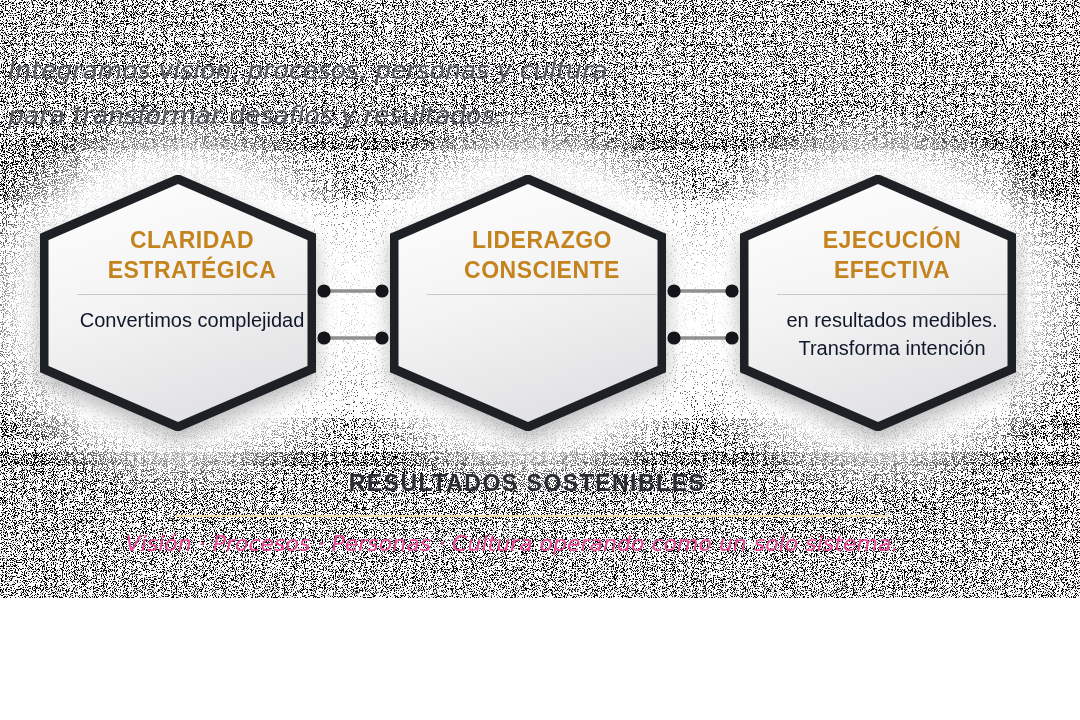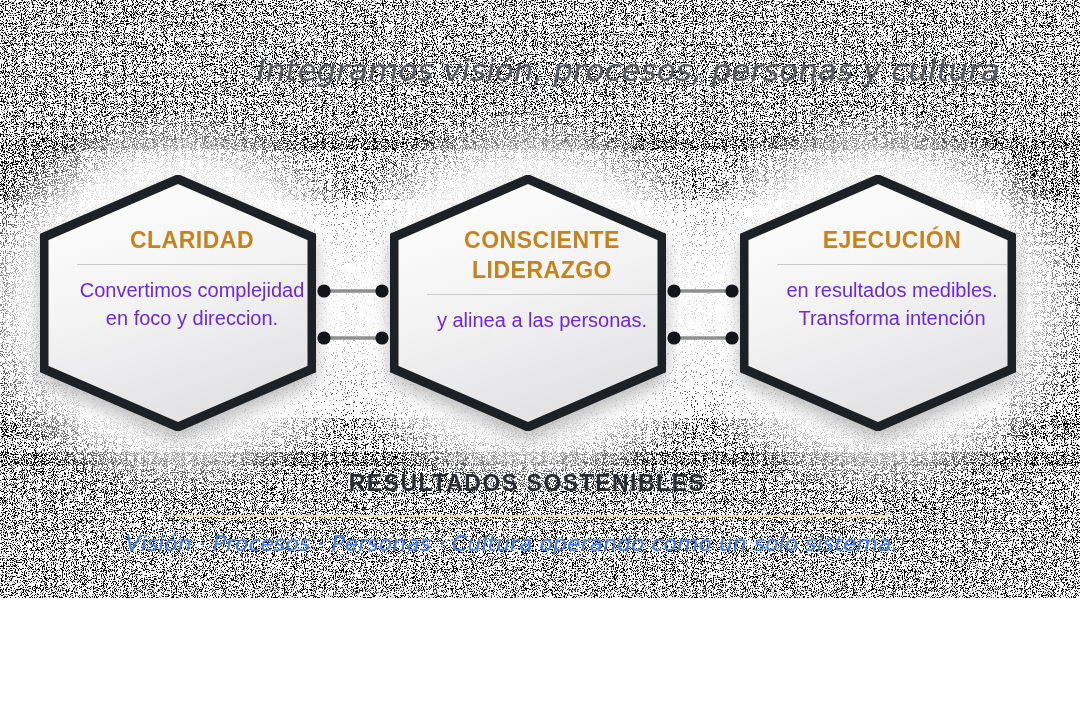--- a/index.html
+++ b/index.html
@@ -23,27 +23,27 @@
     height: 390px;
     z-index: 2;
     background: radial-gradient(ellipse closest-side, rgba(255,255,255,1) 52%, rgba(255,255,255,0.85) 72%, rgba(255,255,255,0) 100%);
   }
   .halo-1 { left: -37px;  top: 108px; }
   .halo-2 { left: 313px;  top: 108px; }
   .halo-3 { left: 662px;  top: 108px; }
 
   .tagline {
     position: absolute;
-    left: 0; top: 48px;
+    left: 8px; top: 48px;
     width: 1000px;
     z-index: 5;
-    text-align: right;
+    text-align: left;
     font-family: "DejaVu Sans", sans-serif;
     font-style: italic;
-    font-size: 31px;
+    font-size: 25px;
     line-height: 45px;
     color: #575c63;
   }
 
   .connectors {
     position: absolute;
     left: 0; top: 0;
     z-index: 3;
   }
 
@@ -77,21 +77,21 @@
   }
   .hex-divider {
     width: 230px;
     height: 1px;
     margin: 9px auto 11px auto;
     background: #c8c8c8;
   }
   .hex-body {
     font-size: 20px;
     line-height: 28px;
-    color: #6d28d9;
+    color: #0f172a;
   }
 
   .footer-heading {
     position: absolute;
     top: 470px;
     left: 0;
     width: 1054px;
     z-index: 5;
     text-align: center;
     font-size: 23px;
@@ -111,21 +111,21 @@
   .footer-subtitle {
     position: absolute;
     top: 531px;
     left: 0;
     width: 1024px;
     z-index: 5;
     text-align: center;
     font-family: "DejaVu Sans", sans-serif;
     font-style: italic;
     font-size: 22px;
-    color: #3b82f6;
+    color: #ec4899;
   }
 </style>
 </head>
 <body>
 
 <div class="stage">
 
   <svg class="noise-layer" width="1080" height="600">
     <defs>
       <filter id="fDense" x="0%" y="0%" width="100%" height="100%" color-interpolation-filters="sRGB">
@@ -149,20 +149,21 @@
     <rect x="0" y="150" width="80" height="290" fill="#ffffff" filter="url(#fMed)"></rect>
     <rect x="1008" y="150" width="72" height="290" fill="#ffffff" filter="url(#fMed)"></rect>
   </svg>
 
   <div class="halo halo-1"></div>
   <div class="halo halo-2"></div>
   <div class="halo halo-3"></div>
 
   <div class="tagline">
     <div>Integramos visión, procesos, personas y cultura</div>
+    <div>para transformar desafíos y resultados.</div>
   </div>
 
   <svg class="connectors" width="1080" height="720">
     <g stroke="#909090" stroke-width="3.4">
       <line x1="324" y1="291" x2="382" y2="291"></line>
       <line x1="324" y1="338" x2="382" y2="338"></line>
       <line x1="674" y1="291" x2="732" y2="291"></line>
       <line x1="674" y1="338" x2="732" y2="338"></line>
     </g>
     <g fill="#131519">
@@ -184,66 +185,66 @@
           <stop offset="0" stop-color="#ffffff"></stop>
           <stop offset="0.55" stop-color="#f3f3f4"></stop>
           <stop offset="1" stop-color="#e3e3e5"></stop>
         </linearGradient>
       </defs>
       <polygon points="138,4 272,62 272,194 138,252 4,194 4,62" fill="url(#hexg1)" stroke="#1d2025" stroke-width="9"></polygon>
     </svg>
     <div class="hex-content">
       <div class="hex-heading">
         <div>CLARIDAD</div>
+        <div>ESTRATÉGICA</div>
       </div>
       <div class="hex-divider"></div>
       <div class="hex-body">
         <div>Convertimos complejidad</div>
-        <div>en foco y direccion.</div>
       </div>
     </div>
   </div>
 
   <div class="hex-card hex-card-2">
     <svg class="hex-shape" width="276" height="256" viewBox="0 0 276 256">
       <defs>
         <linearGradient id="hexg2" x1="0" y1="0" x2="0.35" y2="1">
           <stop offset="0" stop-color="#ffffff"></stop>
           <stop offset="0.55" stop-color="#f3f3f4"></stop>
           <stop offset="1" stop-color="#e3e3e5"></stop>
         </linearGradient>
       </defs>
       <polygon points="138,4 272,62 272,194 138,252 4,194 4,62" fill="url(#hexg2)" stroke="#1d2025" stroke-width="9"></polygon>
     </svg>
     <div class="hex-content">
       <div class="hex-heading">
+        <div>LIDERAZGO</div>
         <div>CONSCIENTE</div>
-        <div>LIDERAZGO</div>
       </div>
       <div class="hex-divider"></div>
       <div class="hex-body">
-        <div>y alinea a las personas.</div>
       </div>
     </div>
   </div>
 
   <div class="hex-card hex-card-3">
     <svg class="hex-shape" width="276" height="256" viewBox="0 0 276 256">
       <defs>
         <linearGradient id="hexg3" x1="0" y1="0" x2="0.35" y2="1">
           <stop offset="0" stop-color="#ffffff"></stop>
           <stop offset="0.55" stop-color="#f3f3f4"></stop>
           <stop offset="1" stop-color="#e3e3e5"></stop>
         </linearGradient>
       </defs>
       <polygon points="138,4 272,62 272,194 138,252 4,194 4,62" fill="url(#hexg3)" stroke="#1d2025" stroke-width="9"></polygon>
     </svg>
     <div class="hex-content">
       <div class="hex-heading">
         <div>EJECUCIÓN</div>
+        <div>EFECTIVA</div>
       </div>
       <div class="hex-divider"></div>
       <div class="hex-body">
         <div>en resultados medibles.</div>
         <div>Transforma intención</div>
       </div>
     </div>
   </div>
 
   <div class="footer-heading">RESULTADOS SOSTENIBLES</div>

